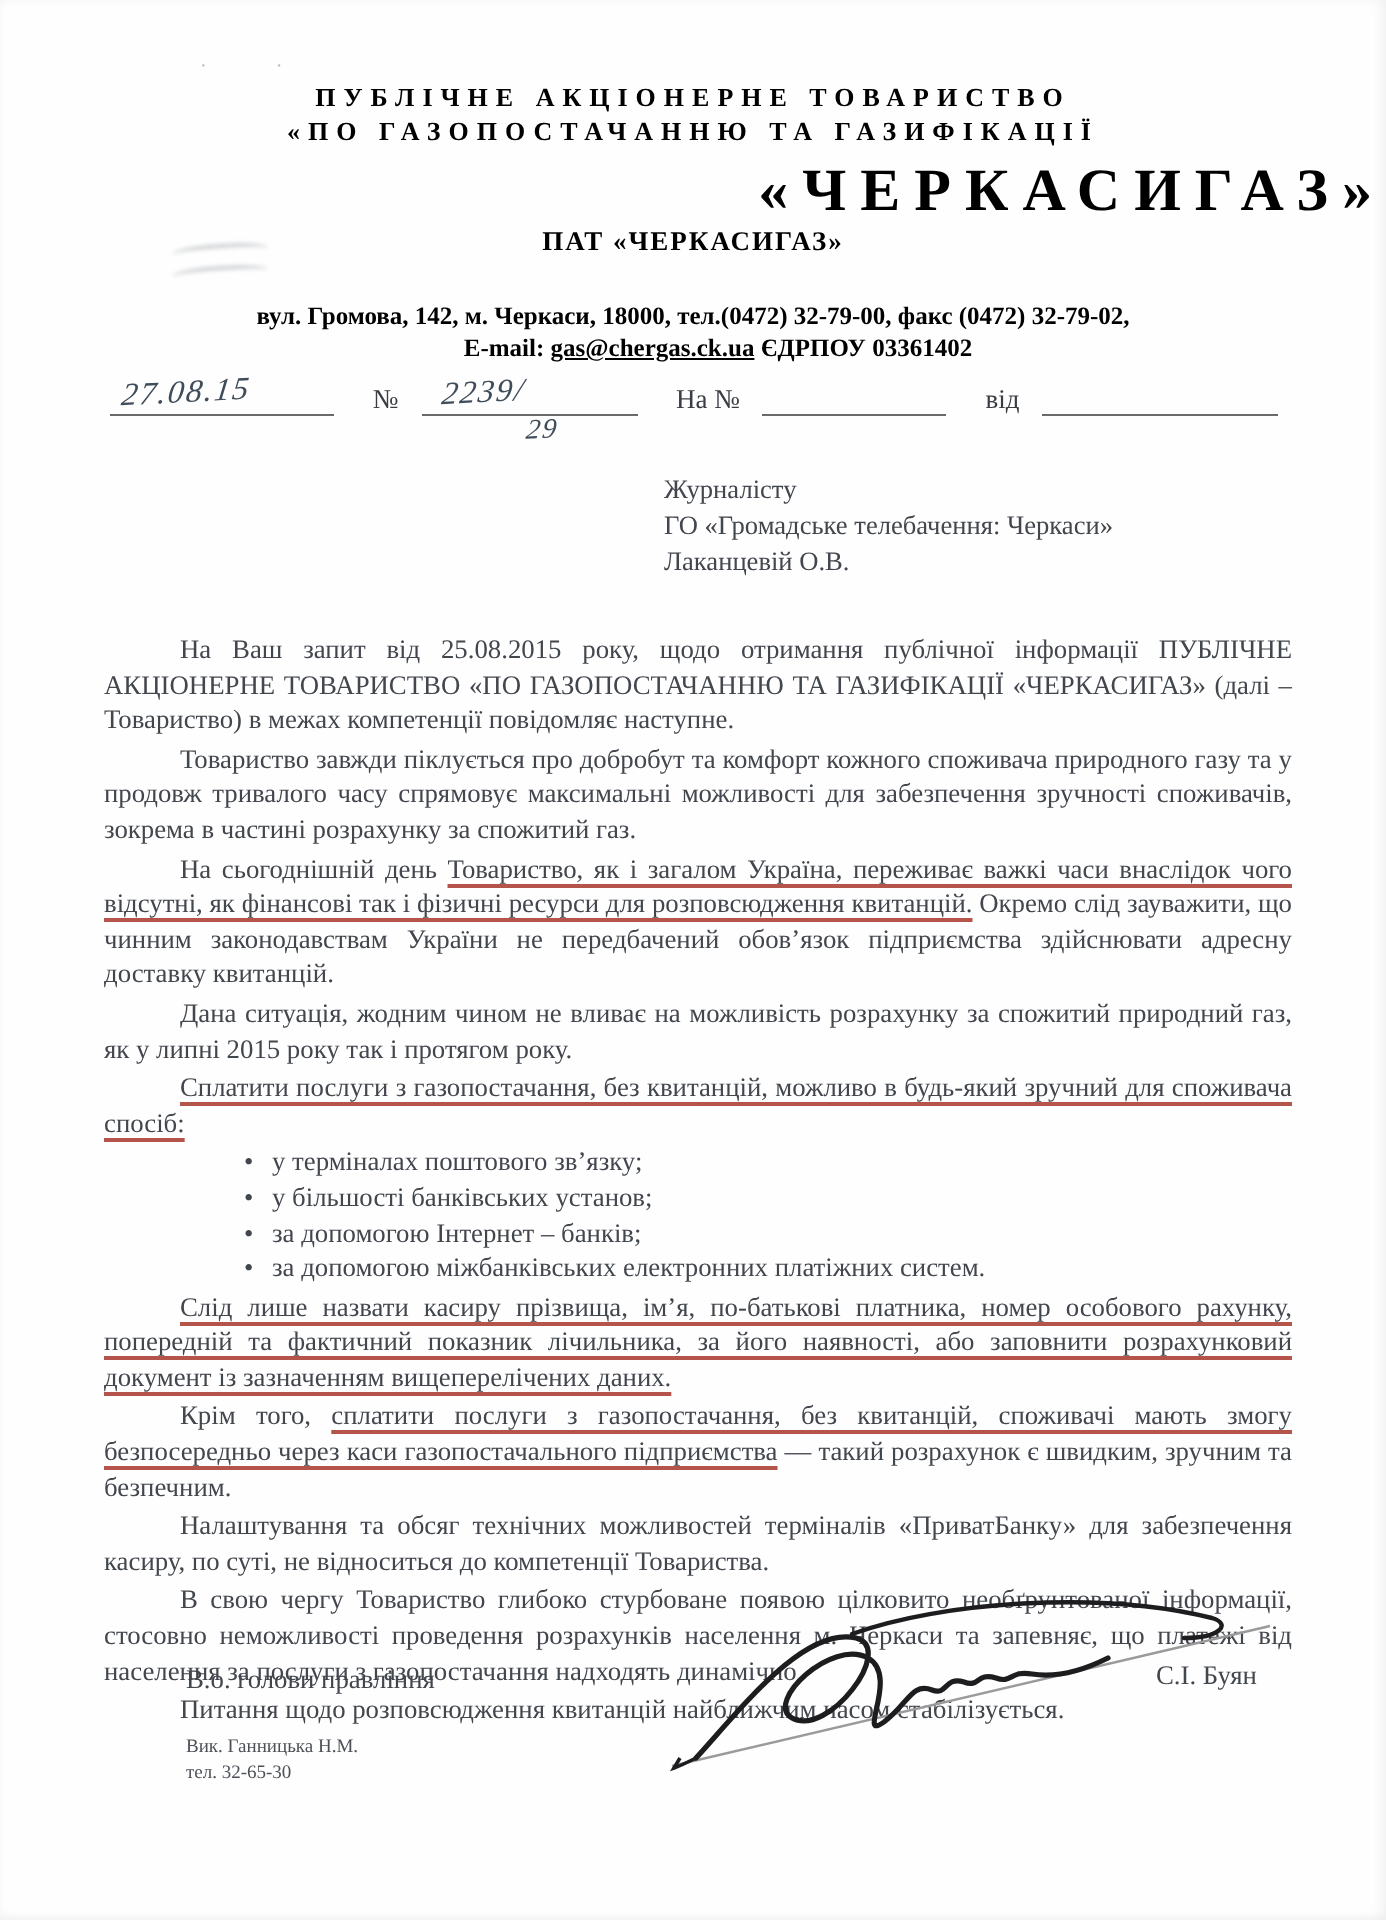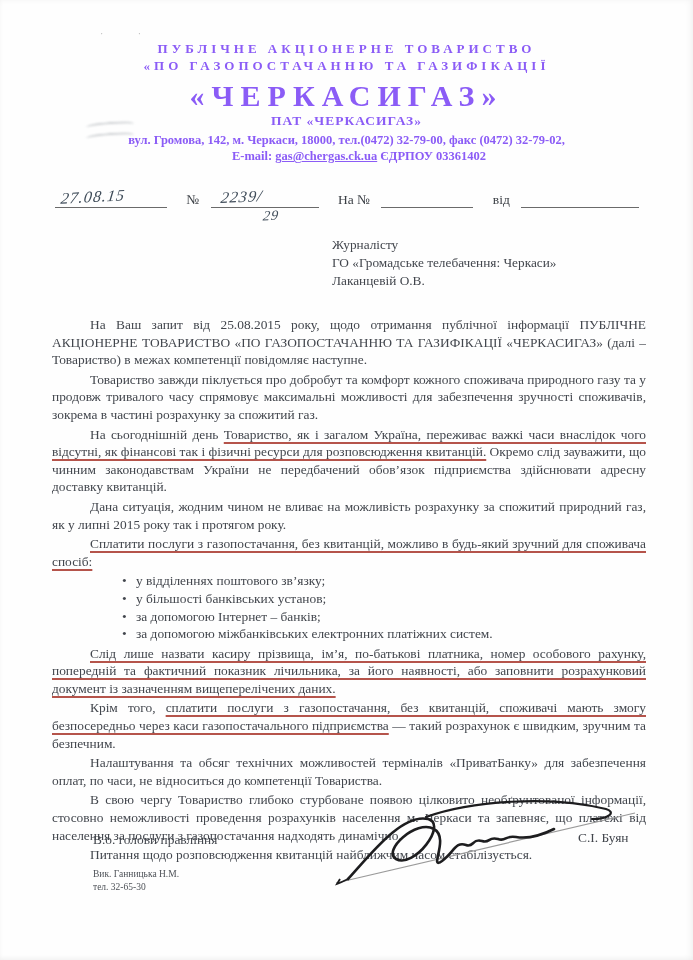--- a/index.html
+++ b/index.html
@@ -4,25 +4,25 @@
 <style>
   html,body{margin:0;padding:0;background:#e9e9e9;}
   .page{
     position:relative;width:693px;height:960px;margin:0 auto;
     background:#fefefe;overflow:hidden;
     font-family:"Liberation Serif", serif;color:#42464d;
     border-right:1px solid #dcdcdc;
     box-shadow:inset -3px 0 6px rgba(0,0,0,.04), inset 0 -2px 4px rgba(0,0,0,.03);
   }
   
-  .letterhead{position:absolute;top:40px;left:0;width:100%;text-align:center;color:#8b5cf6;}
+  .letterhead{position:absolute;top:40px;left:0;width:100%;text-align:center;color:#000000;}
   .org-line{font-weight:bold;font-size:13px;letter-spacing:4px;line-height:17px;}
-  .org-big{font-weight:bold;font-size:30px;letter-spacing:7px;margin-top:6px;line-height:32px;}
+  .org-big{font-weight:bold;font-size:30px;letter-spacing:7px;margin-top:6px;line-height:32px;text-align:right;}
   .org-short{font-weight:bold;font-size:13.5px;letter-spacing:1px;margin-top:1px;}
-  .addr{font-weight:bold;font-size:12.5px;margin-top:3px;line-height:16px;}
+  .addr{font-weight:bold;font-size:12.5px;margin-top:21px;line-height:16px;}
   .email-line{font-weight:bold;font-size:12.5px;line-height:16px;margin-left:25px;}
   .email{text-decoration:underline;}
   
   .refline{position:absolute;top:190px;left:55px;width:560px;font-size:13.5px;color:#3a3e44;white-space:nowrap;}
   .blank{display:inline-block;border-bottom:1px solid #6a6a6a;height:17px;vertical-align:bottom;position:relative;}
   .b-date{width:112px;}
   .b-num{width:108px;margin-left:8px;}
   .b-onnum{width:92px;margin-left:8px;}
   .b-from{width:118px;margin-left:8px;}
   .lbl{display:inline-block;margin-left:16px;}
@@ -104,28 +104,28 @@
     <div>Лаканцевій О.В.</div>
   </div>
 
   <div class="body-text">
     <p><span>На Ваш запит від 25.08.2015 року, щодо отримання публічної інформації ПУБЛІЧНЕ АКЦІОНЕРНЕ ТОВАРИСТВО «ПО ГАЗОПОСТАЧАННЮ ТА ГАЗИФІКАЦІЇ «ЧЕРКАСИГАЗ» (далі – Товариство) в межах компетенції повідомляє наступне.</span></p>
     <p><span>Товариство завжди піклується про добробут та комфорт кожного споживача природного газу та у продовж тривалого часу спрямовує максимальні можливості для забезпечення зручності споживачів, зокрема в частині розрахунку за спожитий газ.</span></p>
     <p><span>На сьогоднішній день </span><span class="ru">Товариство, як і загалом Україна, переживає важкі часи внаслідок чого відсутні, як фінансові так і фізичні ресурси для розповсюдження квитанцій.</span><span> Окремо слід зауважити, що чинним законодавствам України не передбачений обов’язок підприємства здійснювати адресну доставку квитанцій.</span></p>
     <p><span>Дана ситуація, жодним чином не вливає на можливість розрахунку за спожитий природний газ, як у липні 2015 року так і протягом року.</span></p>
     <p><span class="ru">Сплатити послуги з газопостачання, без квитанцій, можливо в будь-який зручний для споживача спосіб:</span></p>
     <ul class="paylist">
-      <li><span>у відділеннях поштового зв’язку;</span></li>
+      <li><span>у терміналах поштового зв’язку;</span></li>
       <li><span>у більшості банківських установ;</span></li>
       <li><span>за допомогою Інтернет – банків;</span></li>
       <li><span>за допомогою міжбанківських електронних платіжних систем.</span></li>
     </ul>
     <p><span class="ru">Слід лише назвати касиру прізвища, ім’я, по-батькові платника, номер особового рахунку, попередній та фактичний показник лічильника, за його наявності, або заповнити розрахунковий документ із зазначенням вищеперелічених даних.</span></p>
     <p><span>Крім того, </span><span class="ru">сплатити послуги з газопостачання, без квитанцій, споживачі мають змогу безпосередньо через каси газопостачального підприємства</span><span> — такий розрахунок є швидким, зручним та безпечним.</span></p>
-    <p><span>Налаштування та обсяг технічних можливостей терміналів «ПриватБанку» для забезпечення оплат, по часи, не відноситься до компетенції Товариства.</span></p>
+    <p><span>Налаштування та обсяг технічних можливостей терміналів «ПриватБанку» для забезпечення касиру, по суті, не відноситься до компетенції Товариства.</span></p>
     <p><span>В свою чергу Товариство глибоко стурбоване появою цілковито необґрунтованої інформації, стосовно неможливості проведення розрахунків населення м. Черкаси та запевняє, що платежі від населення за послуги з газопостачання надходять динамічно.</span></p>
     <p><span>Питання щодо розповсюдження квитанцій найближчим часом стабілізується.</span></p>
   </div>
 
   <div class="sig-position">В.о. голови правління</div>
   <svg class="sig-scribble" viewBox="0 0 320 95" xmlns="http://www.w3.org/2000/svg">
     <path d="M6 90 L305 20" stroke="#9a9a9a" stroke-width="1.2" fill="none"></path>
     <path d="M18 86 C40 62 72 20 98 26 C118 31 84 76 66 66 C52 58 86 26 104 36 C120 45 98 78 112 68 C124 59 126 48 136 52 C144 55 142 45 152 48 C160 51 158 43 168 46 C176 49 175 42 186 44 C198 46 212 42 224 36" stroke="#1d1d1f" stroke-width="2.6" fill="none" stroke-linecap="round"></path>
     <path d="M96 24 C140 8 220 2 276 16 C286 19 280 26 262 26" stroke="#1d1d1f" stroke-width="2.2" fill="none" stroke-linecap="round"></path>
     <path d="M18 86 C14 88 10 90 7 91 L10 86" stroke="#1d1d1f" stroke-width="1.8" fill="none"></path>

